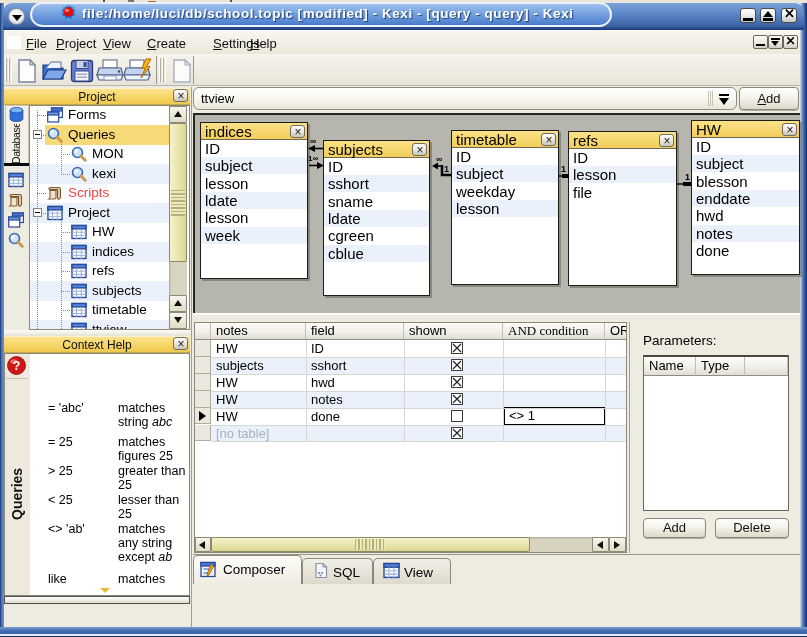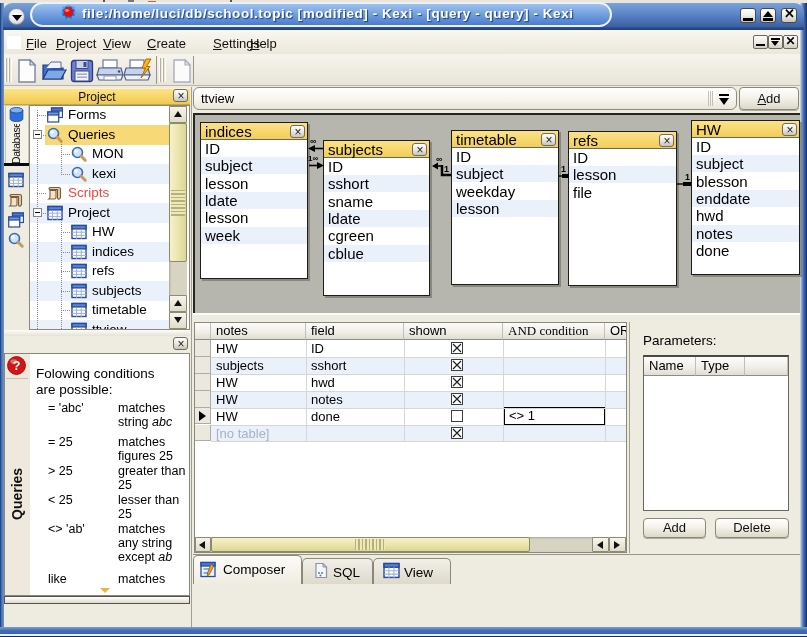--- a/index.html
+++ b/index.html
@@ -269,32 +269,32 @@
 <div class="arr" style="left:173.5px;top:111px;border-left:4.5px solid transparent;border-right:4.5px solid transparent;border-bottom:6px solid #111;"></div>
 <div class="ab" style="left:169px;top:123px;width:18px;height:139px;background:linear-gradient(90deg,#f5f1cc,#ece7b0 45%,#dcd694);border:1px solid #8d8a66;box-sizing:border-box;border-radius:2px;"></div>
 <div class="ab" style="left:171px;top:190px;width:14px;height:26px;background:repeating-linear-gradient(#b5b07c 0,#b5b07c 1.5px,#eee9b8 1.5px,#eee9b8 3.5px);"></div>
 <div class="ab sbtn" style="left:169px;top:295px;width:18px;height:17px;"></div>
 <div class="arr" style="left:173.5px;top:300px;border-left:4.5px solid transparent;border-right:4.5px solid transparent;border-bottom:6px solid #111;"></div>
 <div class="ab sbtn" style="left:169px;top:312px;width:18px;height:17px;"></div>
 <div class="arr" style="left:173.5px;top:317px;border-left:4.5px solid transparent;border-right:4.5px solid transparent;border-top:6px solid #111;"></div>
 
 <div class="ab" style="left:4px;top:330px;width:186px;height:6px;background:linear-gradient(#fdfcf8,#e6e2d4);"></div>
 
+<div class="ab cap" style="left:4px;top:336px;width:186px;height:17px;">Context Help</div>
 <div class="ab xbtn" style="left:173px;top:337px;"></div>
 <div class="ab" style="left:4px;top:353px;width:186px;height:243px;background:#fff;border:1px solid #8a8878;box-sizing:border-box;"></div>
 <div class="ab" style="left:5px;top:354px;width:25px;height:241px;background:#eee9dc;"></div>
 <svg class="ab" style="left:7px;top:356px;" width="19" height="19" viewBox="0 0 19 19">
 <circle cx="9.5" cy="9.5" r="9" fill="#d01616"></circle>
 <circle cx="9.5" cy="9.5" r="9" fill="none" stroke="#8a0808" stroke-width="0.8"></circle>
 <ellipse cx="6.8" cy="5.6" rx="3.4" ry="2.4" fill="#f07a72" opacity="0.85"></ellipse>
 <text x="9.5" y="14" text-anchor="middle" font-family="Liberation Sans" font-size="12.5" font-weight="bold" fill="#fff">?</text>
 </svg>
 <div class="ab" style="left:6px;top:378px;width:22px;height:1px;background:#c4c0b2;"></div>
 <div class="ab" style="left:4px;top:450px;width:26px;height:70px;font-size:14px;font-weight:bold;color:#111;writing-mode:vertical-rl;transform:rotate(180deg);line-height:26px;">Queries</div>
-<div class="ab" style="left:36px;top:366px;font-size:13.5px;color:#000;line-height:16px;">Folowing conditions<br>are possible:</div>
 <div class="ch" style="left:48px;top:401px;">= 'abc'</div>
     <div class="ch" style="left:118px;top:401px;">matches<br>string <i>abc</i></div>
 <div class="ch" style="left:48px;top:435px;">= 25</div>
     <div class="ch" style="left:118px;top:435px;">matches<br>figures 25</div>
 <div class="ch" style="left:48px;top:464px;">&gt; 25</div>
     <div class="ch" style="left:118px;top:464px;">greater than<br>25</div>
 <div class="ch" style="left:48px;top:493px;">&lt; 25</div>
     <div class="ch" style="left:118px;top:493px;">lesser than<br>25</div>
 <div class="ch" style="left:48px;top:522px;">&lt;&gt; 'ab'</div>
     <div class="ch" style="left:118px;top:522px;">matches<br>any string<br>except <i>ab</i></div>

